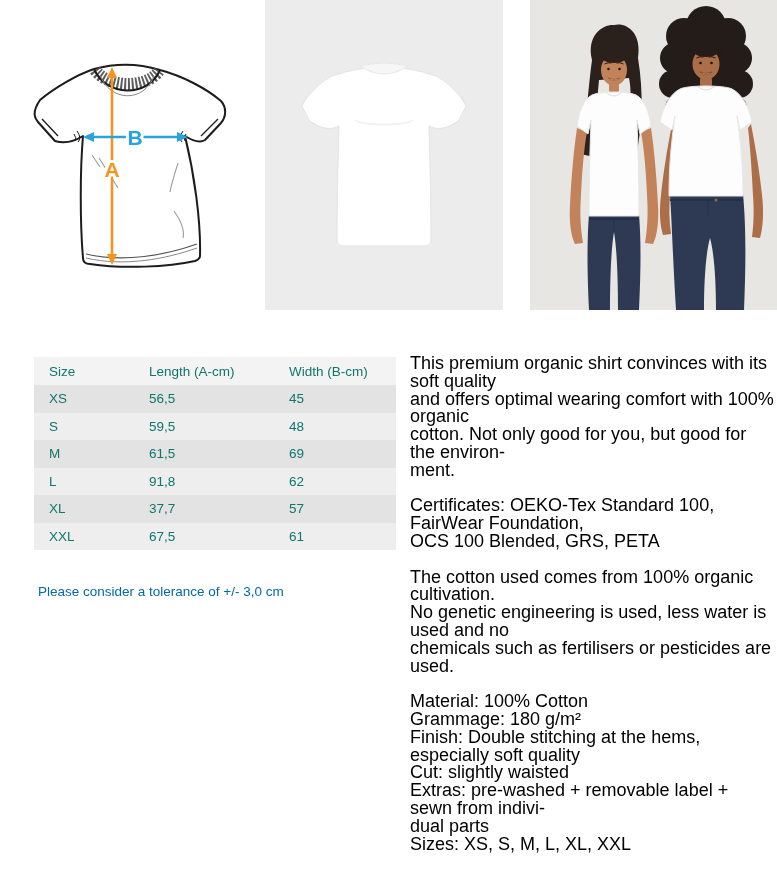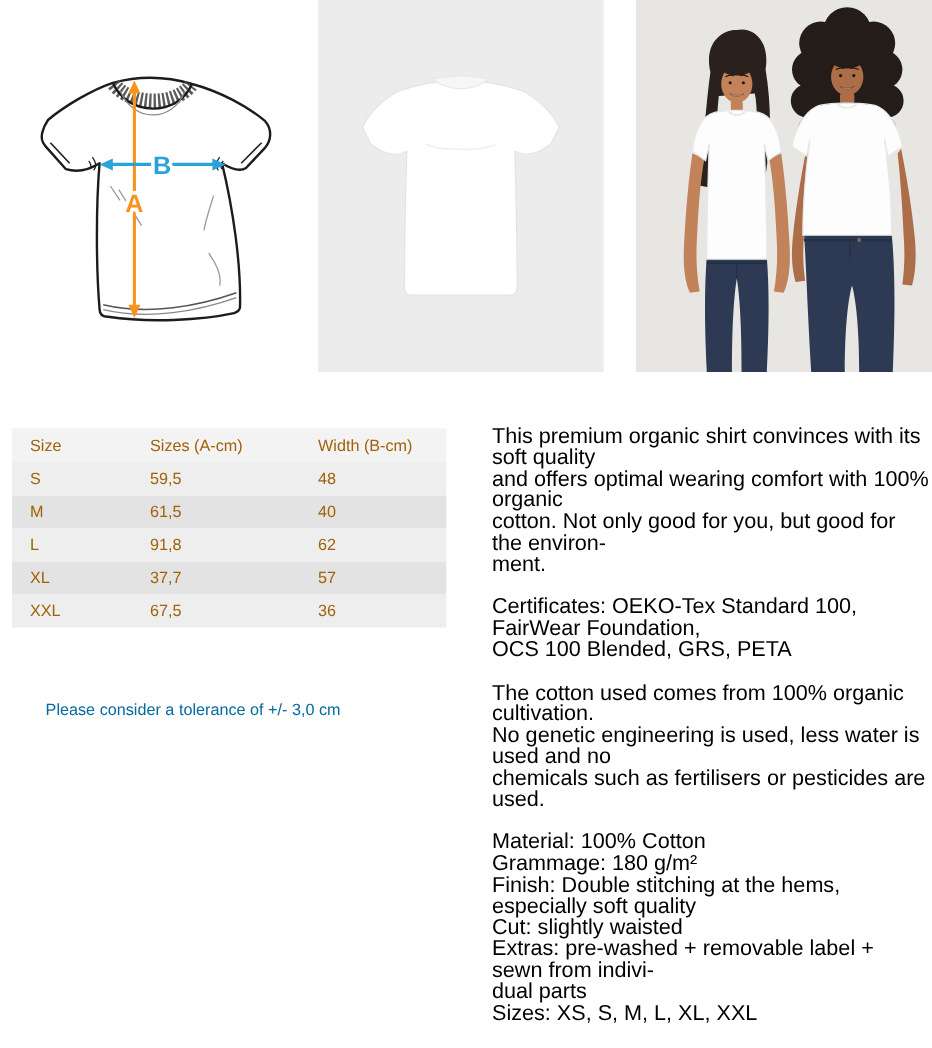--- a/index.html
+++ b/index.html
@@ -13,22 +13,22 @@
   .models-box{left:530px;top:0;width:247px;height:310px;background:#E8E6E3;}
   .gallery-item svg{display:block;width:100%;height:100%;}
 
   
   .measure-label{font-family:"Liberation Sans",sans-serif;font-weight:bold;font-size:21px;
     text-anchor:middle;stroke:#fff;stroke-width:6px;paint-order:stroke;stroke-linejoin:round;}
   .lblA{fill:#F7941E;}
   .lblB{fill:#29A3DC;}
 
   
-  .size-table{position:absolute;left:10px;top:357px;width:362px;border-collapse:collapse;
-    font-size:13.5px;color:#a16207;table-layout:fixed;}
+  .size-table{position:absolute;left:34px;top:357px;width:362px;border-collapse:collapse;
+    font-size:13.5px;color:#0f766e;table-layout:fixed;}
   .size-table th{font-weight:normal;text-align:left;background:#F3F3F3;height:28px;padding:0 0 0 15px;}
   .size-table td{height:27.5px;padding:0 0 0 15px;}
   .size-table col.c1{width:100px;} .size-table col.c2{width:140px;} .size-table col.c3{width:122px;}
   .row-dark{background:#E3E3E3;}
   .row-light{background:#EEEEEE;}
 
   .tolerance{position:absolute;left:38px;top:570px;font-size:13.5px;color:#0369a1;}
 
   
   .description{position:absolute;left:410px;top:355px;width:364px;font-size:18px;
@@ -156,49 +156,54 @@
 
   <table class="size-table">
     <colgroup>
         <col class="c1">
         <col class="c2">
         <col class="c3">
       </colgroup>
     <thead>
       <tr>
         <th>Size</th>
-        <th>Sizes (A-cm)</th>
+        <th>Length (A-cm)</th>
         <th>Width (B-cm)</th>
       </tr>
     </thead>
     <tbody>
+        <tr class="row-dark">
+          <td>XS</td>
+          <td>56,5</td>
+          <td>45</td>
+        </tr>
         <tr class="row-light">
           <td>S</td>
           <td>59,5</td>
           <td>48</td>
         </tr>
         <tr class="row-dark">
           <td>M</td>
           <td>61,5</td>
-          <td>40</td>
+          <td>69</td>
         </tr>
         <tr class="row-light">
           <td>L</td>
           <td>91,8</td>
           <td>62</td>
         </tr>
         <tr class="row-dark">
           <td>XL</td>
           <td>37,7</td>
           <td>57</td>
         </tr>
         <tr class="row-light">
           <td>XXL</td>
           <td>67,5</td>
-          <td>36</td>
+          <td>61</td>
         </tr>
       </tbody>
   </table>
 
   <p class="tolerance">Please consider a tolerance of +/- 3,0 cm</p>
 
   <div class="description">
       <p>This premium organic shirt convinces with its soft quality<br>and offers optimal wearing comfort with 100% organic<br>cotton. Not only good for you, but good for the environ-<br>ment.</p>
       <p>Certificates: OEKO-Tex Standard 100, FairWear Foundation,<br>OCS 100 Blended, GRS, PETA</p>
       <p>The cotton used comes from 100% organic cultivation.<br>No genetic engineering is used, less water is used and no<br>chemicals such as fertilisers or pesticides are used.</p>

